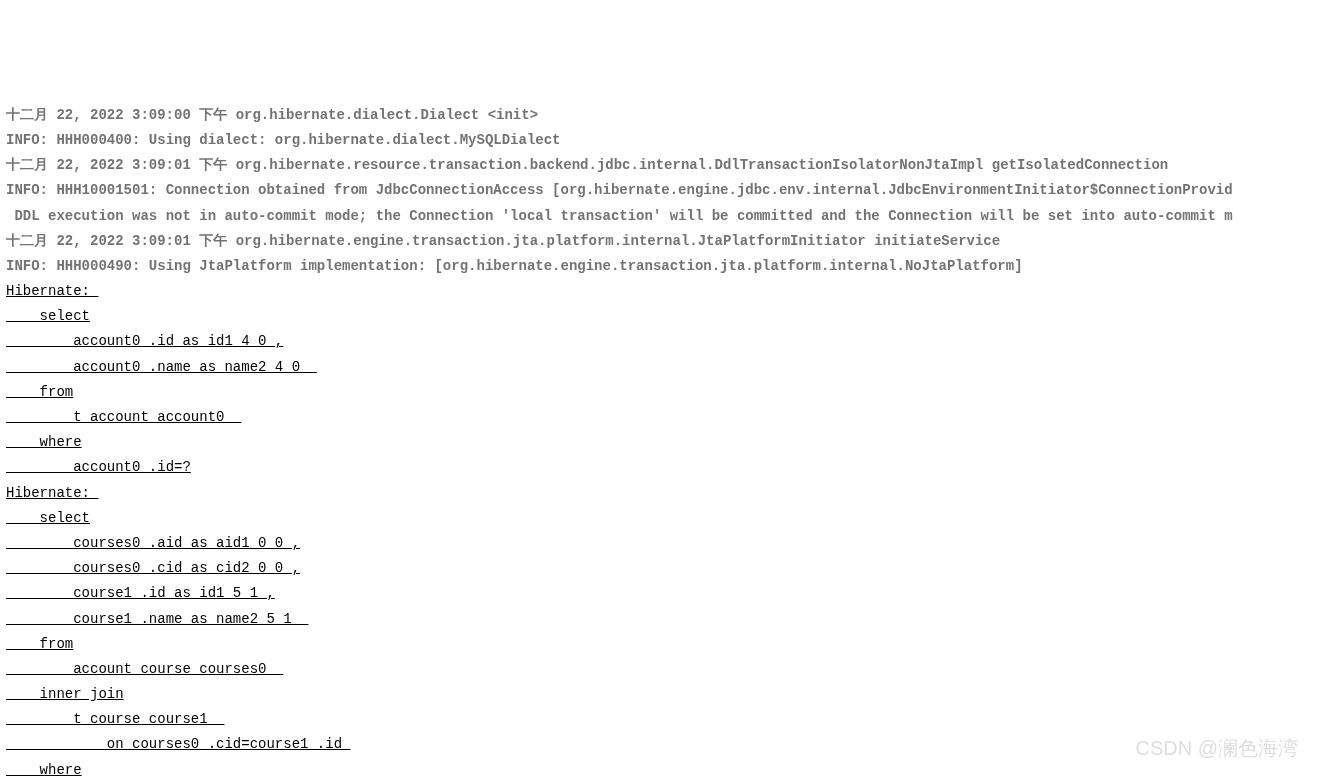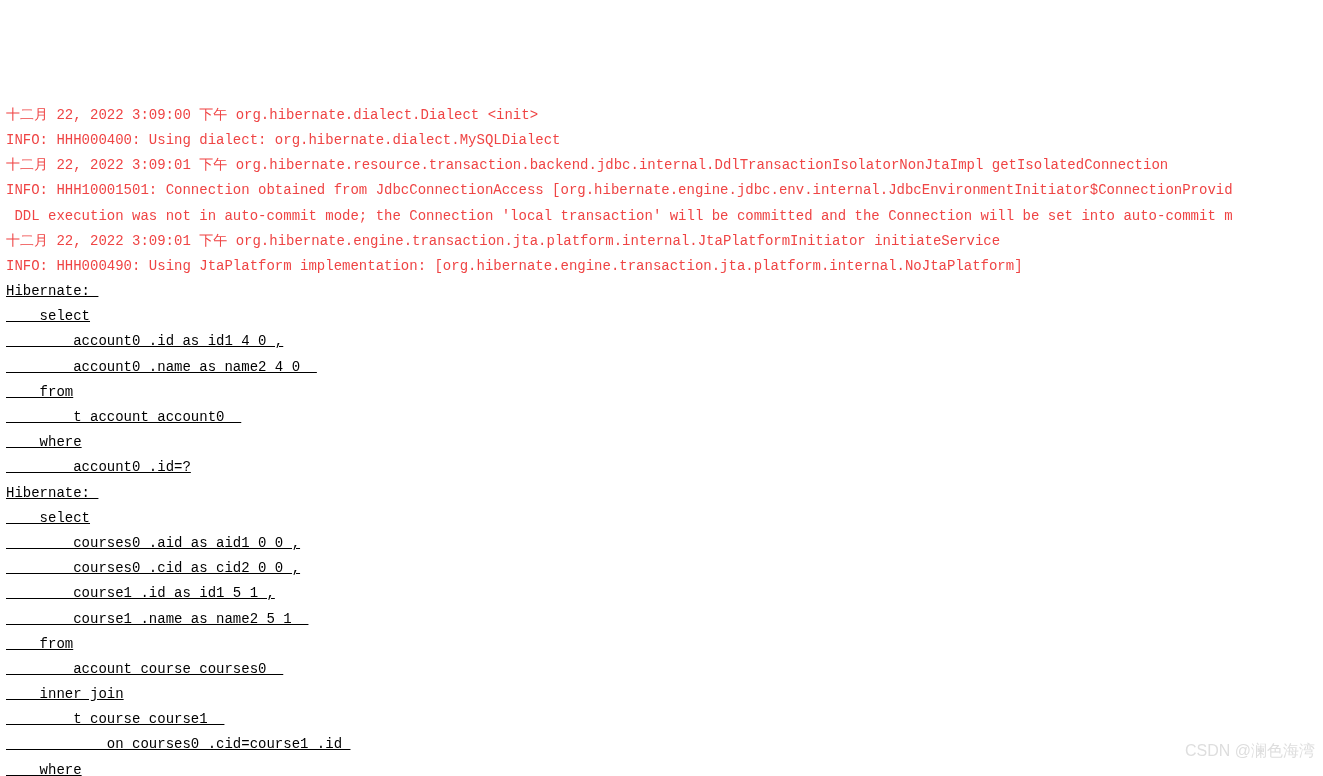--- a/index.html
+++ b/index.html
@@ -11,34 +11,35 @@
       font-family: "Consolas", "Monaco", "Courier New", monospace;
       font-size: 14px;
       line-height: 1.8;
       background: #ffffff;
       color: #000000;
       padding: 2px 6px;
       white-space: pre;
       overflow-x: hidden;
     }
     .log-line {
-      color: #ef4444;
+      color: #737373;
       white-space: pre;
+      font-weight: bold;
     }
     .sql-line {
       color: #000000;
       white-space: pre;
       text-decoration: underline;
     }
     .watermark {
       position: fixed;
       bottom: 10px;
-      right: 8px;
+      right: 25px;
       color: #d0d0d0;
-      font-size: 16px;
+      font-size: 20px;
       font-family: sans-serif;
       opacity: 0.7;
     }
   </style>
 </head>
 <body>
 
 
 
 <div id="console-output"><div class="log-line">十二月 22, 2022 3:09:00 下午 org.hibernate.dialect.Dialect &lt;init&gt;</div><div class="log-line">INFO: HHH000400: Using dialect: org.hibernate.dialect.MySQLDialect</div><div class="log-line">十二月 22, 2022 3:09:01 下午 org.hibernate.resource.transaction.backend.jdbc.internal.DdlTransactionIsolatorNonJtaImpl getIsolatedConnection</div><div class="log-line">INFO: HHH10001501: Connection obtained from JdbcConnectionAccess [org.hibernate.engine.jdbc.env.internal.JdbcEnvironmentInitiator$ConnectionProvid</div><div class="log-line"> DDL execution was not in auto-commit mode; the Connection 'local transaction' will be committed and the Connection will be set into auto-commit m</div><div class="log-line">十二月 22, 2022 3:09:01 下午 org.hibernate.engine.transaction.jta.platform.internal.JtaPlatformInitiator initiateService</div><div class="log-line">INFO: HHH000490: Using JtaPlatform implementation: [org.hibernate.engine.transaction.jta.platform.internal.NoJtaPlatform]</div><div class="sql-line">Hibernate: </div><div class="sql-line">    select</div><div class="sql-line">        account0_.id as id1_4_0_,</div><div class="sql-line">        account0_.name as name2_4_0_ </div><div class="sql-line">    from</div><div class="sql-line">        t_account account0_ </div><div class="sql-line">    where</div><div class="sql-line">        account0_.id=?</div><div class="sql-line">Hibernate: </div><div class="sql-line">    select</div><div class="sql-line">        courses0_.aid as aid1_0_0_,</div><div class="sql-line">        courses0_.cid as cid2_0_0_,</div><div class="sql-line">        course1_.id as id1_5_1_,</div><div class="sql-line">        course1_.name as name2_5_1_ </div><div class="sql-line">    from</div><div class="sql-line">        account_course courses0_ </div><div class="sql-line">    inner join</div><div class="sql-line">        t_course course1_ </div><div class="sql-line">            on courses0_.cid=course1_.id </div><div class="sql-line">    where</div></div>

